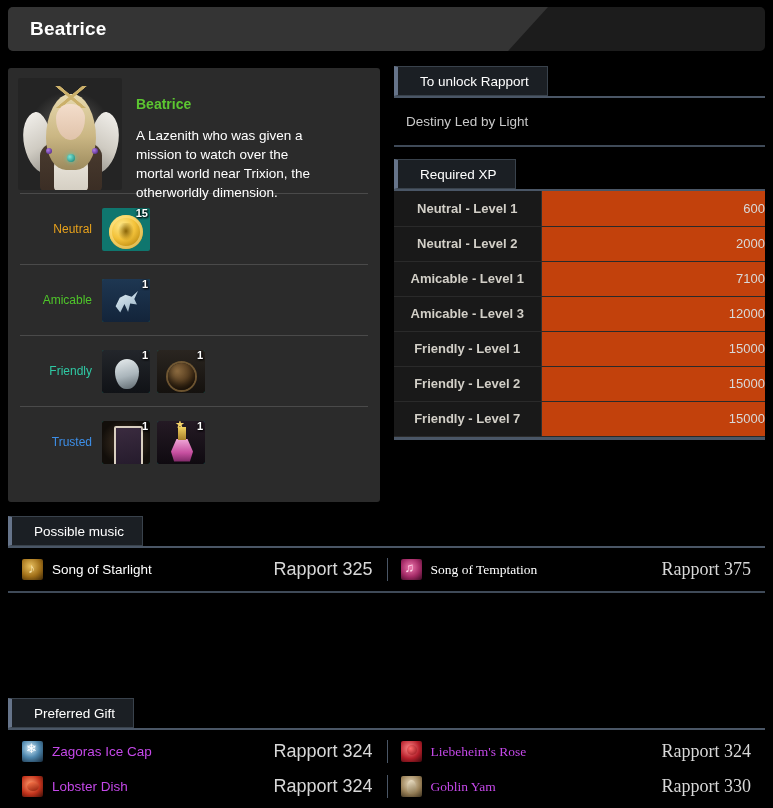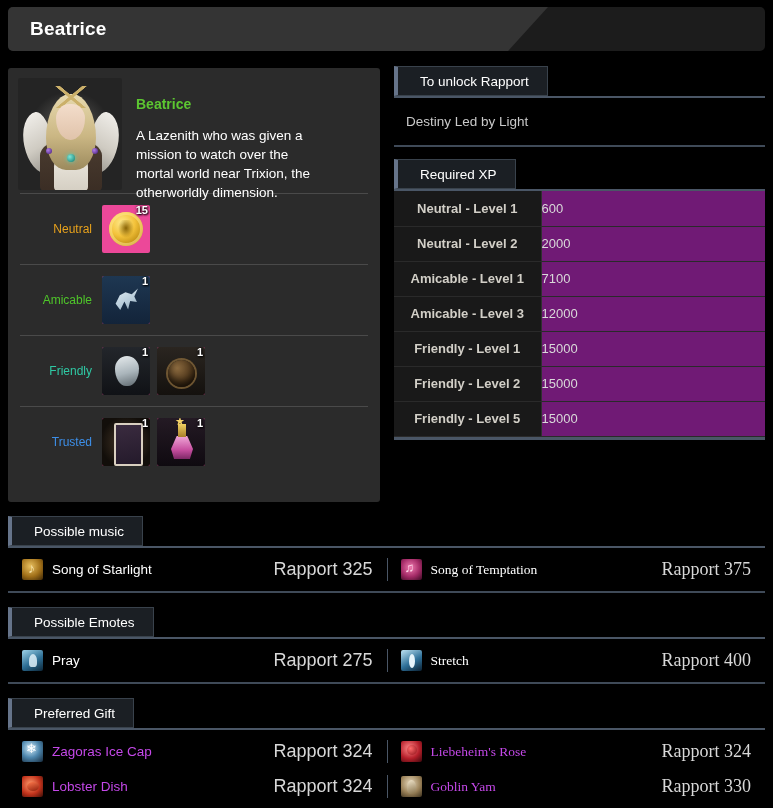--- a/index.html
+++ b/index.html
@@ -110,23 +110,23 @@
     display: flex; align-items: center;
     border-top: 1px solid #4a4a4a;
     height: 71px;
   }
   .tier-label {
     width: 82px; flex: none; text-align: right; padding-right: 10px;
     font-size: 12px; font-weight: normal;
   }
   .tier-items { display: flex; gap: 7px; }
   .item-icon {
-    width: 48px; height: 48px; position: relative;
+    width: 48px; height: 43px; position: relative;
     border-radius: 2px; overflow: hidden;
-    background: #ec4899;
+    background: #0f766e;
   }
   .item-icon .qty {
     position: absolute; right: 2px; top: -1px;
     font-size: 11px; font-weight: bold; color: #ffffff;
     text-shadow: 0 0 3px #000, 1px 1px 2px #000;
     z-index: 5;
   }
   .ic-coin {
     background: radial-gradient(circle at 38% 32%, #ffe98a 0%, #f3c23a 42%, #b8860d 78%, #6e4f06 100%);
     border-radius: 50%;
@@ -216,21 +216,21 @@
 
   .xp-table { width: 100%; border-collapse: collapse; }
   .xp-table tr { height: 35px; }
   .xp-table td { border-bottom: 1px solid #2a2a2a; }
   .xp-name {
     width: 147px; background: #191919; text-align: center;
     font-size: 13px; font-weight: bold; color: #d2cfc7;
     border-right: 1px solid #2f2f2f;
   }
   .xp-val {
-    background: #701a75; text-align: left;
+    background: #c2410c; text-align: right;
     font-size: 13px; color: #d9d9d9;
   }
   .xp-bottom { height: 3px; background: #4a5666; }
 
   
   .bsec { position: absolute; left: 8px; width: 757px; }
   .bsec .rows { padding-top: 4px; }
   .brow {
     display: flex; align-items: flex-end; height: 35px;
   }
@@ -392,21 +392,21 @@
       </tr>
       <tr>
         <td class="xp-name">Friendly - Level 1</td>
         <td class="xp-val">15000</td>
       </tr>
       <tr>
         <td class="xp-name">Friendly - Level 2</td>
         <td class="xp-val">15000</td>
       </tr>
       <tr>
-        <td class="xp-name">Friendly - Level 5</td>
+        <td class="xp-name">Friendly - Level 7</td>
         <td class="xp-val">15000</td>
       </tr>
     </tbody>
       </table>
     <div class="xp-bottom"></div>
   </div>
 
   <div class="bsec" style="top:516px">
     <div class="sec-head">
       <div class="tab">Possible music</div>
@@ -423,42 +423,20 @@
           <div class="sep"></div>
           <div class="b-icon bi-music2"></div>
           <div class="b-label">Song of Temptation</div>
           <div class="b-rapport">Rapport 375</div>
         </div>
       </div>
     </div>
     <div class="sec-underline" style="background:#3f4a58;margin-top:4px"></div>
   </div>
 
-  <div class="bsec" style="top:607px">
-    <div class="sec-head">
-      <div class="tab">Possible Emotes</div>
-    </div>
-    <div class="sec-underline"></div>
-    <div class="rows">
-      <div class="brow">
-        <div class="bcell">
-          <div class="b-icon bi-pray"></div>
-          <div class="b-label">Pray</div>
-          <div class="b-rapport">Rapport 275</div>
-        </div>
-        <div class="bcell second">
-          <div class="sep"></div>
-          <div class="b-icon bi-stretch"></div>
-          <div class="b-label">Stretch</div>
-          <div class="b-rapport">Rapport 400</div>
-        </div>
-      </div>
-    </div>
-    <div class="sec-underline" style="background:#3f4a58;margin-top:4px"></div>
-  </div>
 
   <div class="bsec" style="top:698px">
     <div class="sec-head">
       <div class="tab">Preferred Gift</div>
     </div>
     <div class="sec-underline"></div>
     <div class="rows">
       <div class="brow">
         <div class="bcell">
           <div class="b-icon bi-ice"></div>

